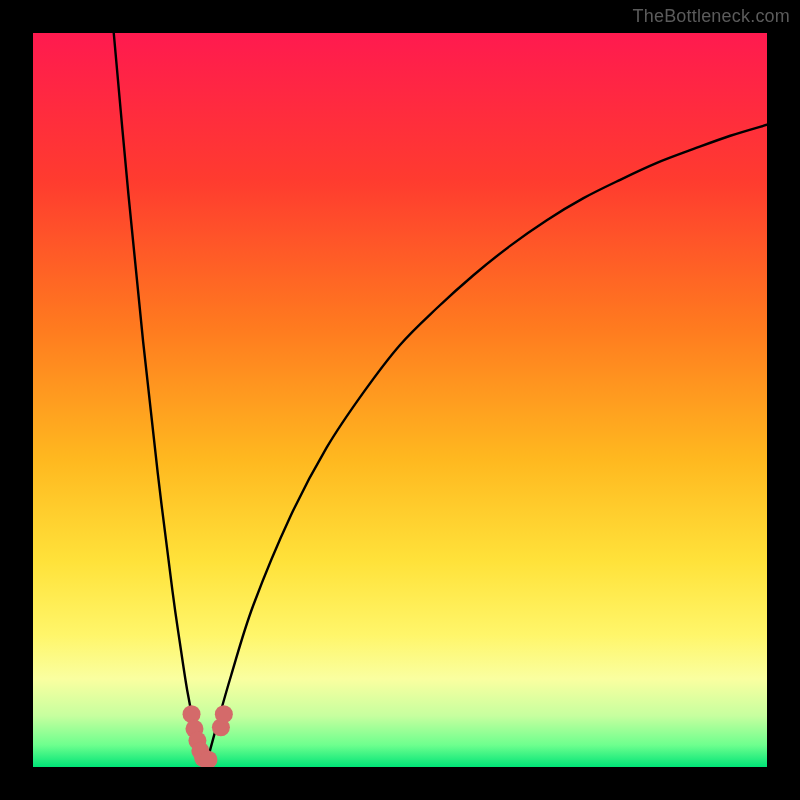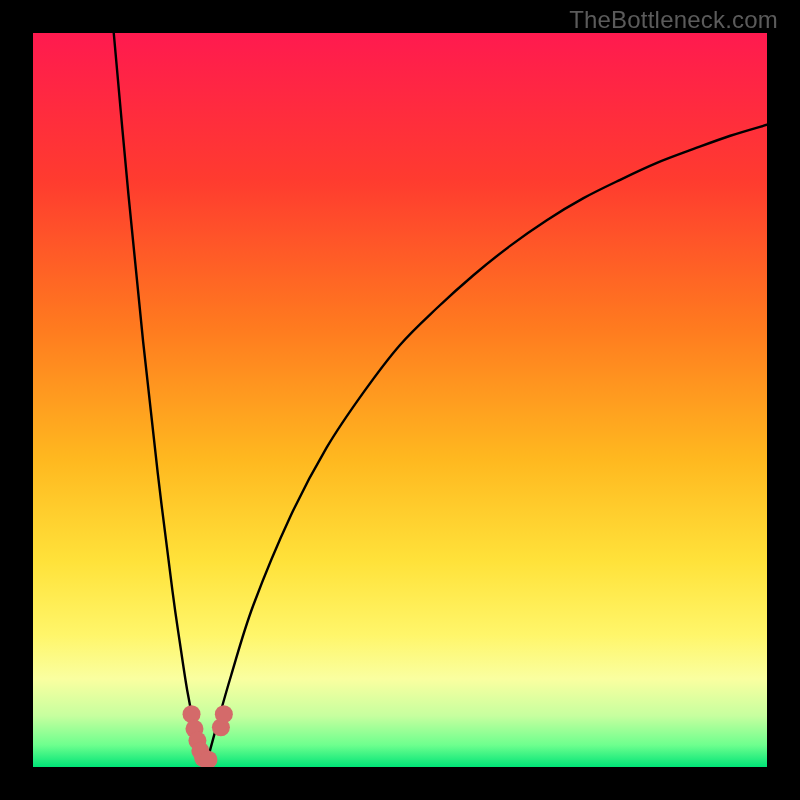--- a/index.html
+++ b/index.html
@@ -23,22 +23,22 @@
     position: absolute;
     left: 33px;
     top: 33px;
     width: 734px;
     height: 734px;
     
   }
   .watermark {
     position: absolute;
     top: 6px;
-    right: 22px;
-    font-size: 24px;
+    right: 10px;
+    font-size: 18px;
     color: #5b5b5b;
     letter-spacing: 0.2px;
     font-weight: 400;
   }
   svg { display: block; }
 </style>
 </head>
 <body>
 
 <div class="frame">

